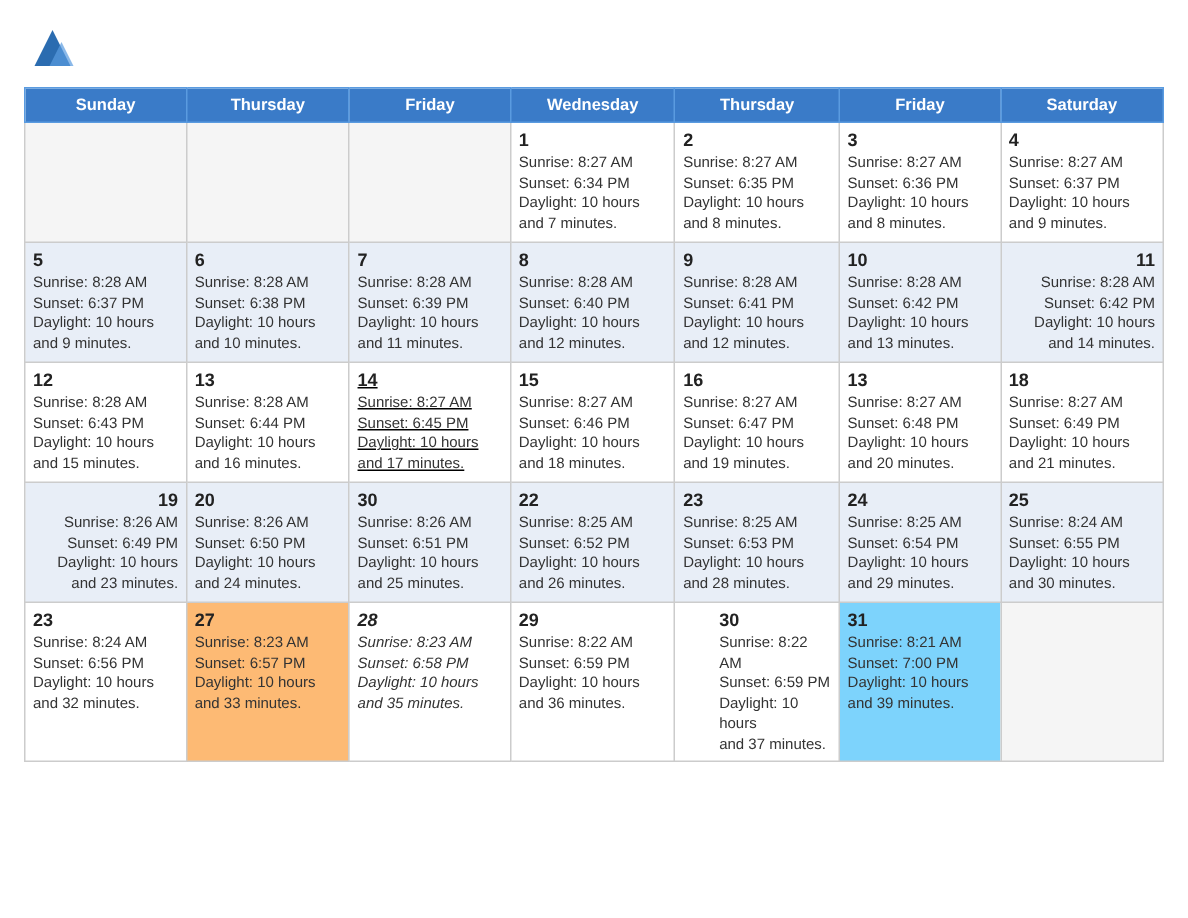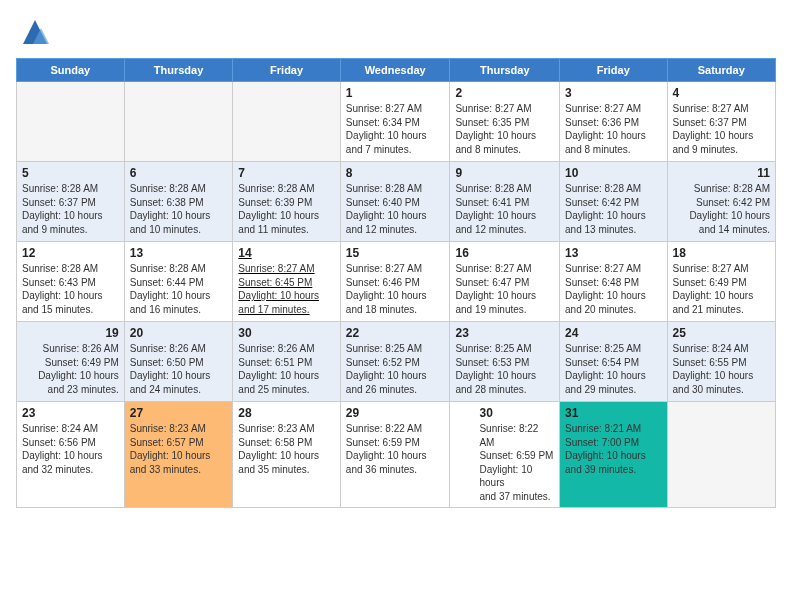--- a/index.html
+++ b/index.html
@@ -232,33 +232,33 @@
         </tr>
         <tr>
           <td style="background-color: rgb(255, 255, 255);">
             <div class="day-number">23</div>
             <div class="day-info">Sunrise: 8:24 AM<br>Sunset: 6:56 PM<br>Daylight: 10 hours<br>and 32 minutes.</div>
           </td>
           <td style="background-color: #fdba74;">
             <div class="day-number">27</div>
             <div class="day-info">Sunrise: 8:23 AM<br>Sunset: 6:57 PM<br>Daylight: 10 hours<br>and 33 minutes.</div>
           </td>
-          <td style="background-color: rgb(255, 255, 255);">
+          <td style="background-color: rgb(255, 255, 255); font-style: italic;">
             <div class="day-number">28</div>
             <div class="day-info">Sunrise: 8:23 AM<br>Sunset: 6:58 PM<br>Daylight: 10 hours<br>and 35 minutes.</div>
           </td>
           <td style="background-color: rgb(255, 255, 255);">
             <div class="day-number">29</div>
             <div class="day-info">Sunrise: 8:22 AM<br>Sunset: 6:59 PM<br>Daylight: 10 hours<br>and 36 minutes.</div>
           </td>
           <td style="background-color: rgb(255, 255, 255); padding-left: 29px;">
             <div class="day-number">30</div>
             <div class="day-info">Sunrise: 8:22 AM<br>Sunset: 6:59 PM<br>Daylight: 10 hours<br>and 37 minutes.</div>
           </td>
-          <td style="background-color: #14b8a6;">
+          <td style="background-color: #7dd3fc;">
             <div class="day-number">31</div>
             <div class="day-info">Sunrise: 8:21 AM<br>Sunset: 7:00 PM<br>Daylight: 10 hours<br>and 39 minutes.</div>
           </td>
           <td class="empty"></td>
         </tr>
       </tbody>
   </table>
 </div>
 
 </body></html>

